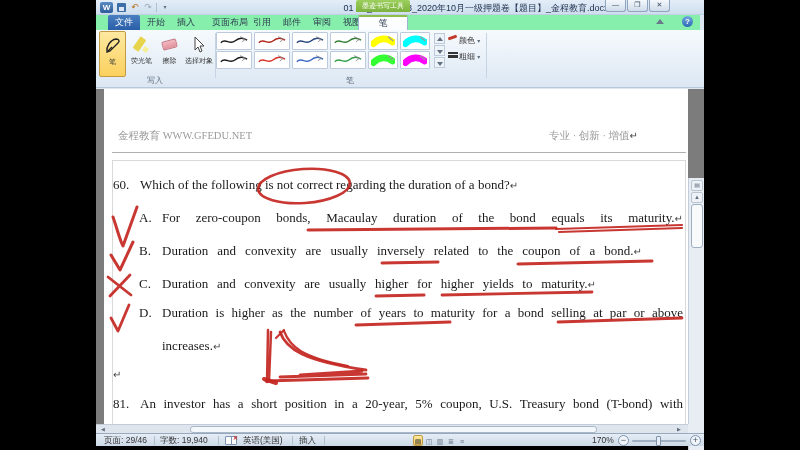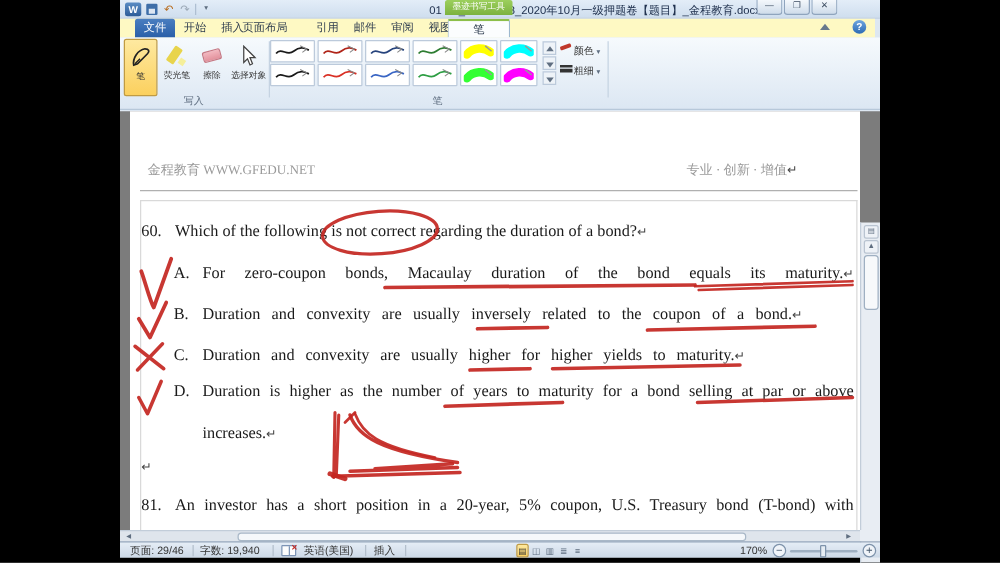--- a/index.html
+++ b/index.html
@@ -19,21 +19,21 @@
   .floppy:after{content:"";position:absolute;left:2px;bottom:1px;width:5px;height:4px;background:#dce6f2;}
   .qat-sep{position:absolute;left:60px;top:3px;width:1px;height:9px;background:#aebfd2;}
   #title-text{position:absolute;left:230px;top:2px;width:300px;text-align:center;font-size:9px;
     color:#21324f;white-space:nowrap;overflow:hidden;text-overflow:ellipsis;}
   .winbtns{position:absolute;left:508px;top:0;display:flex;}
   .winbtn{width:21px;height:12px;margin-left:1px;border:1px solid #8fa4bd;border-top:none;
     border-radius:0 0 3px 3px;background:linear-gradient(#f4f8fc,#cfdcea);
     font-size:7px;line-height:10px;text-align:center;color:#3c4c60;}
 
   
-  #tabrow{position:absolute;left:0;top:15px;width:604px;height:15px;background:#fef9c3;text-decoration:underline;}
+  #tabrow{position:absolute;left:0;top:15px;width:604px;height:15px;background:#86efac;text-decoration:underline;}
   .tab{position:absolute;top:0;height:15px;font-size:9px;line-height:15px;text-align:center;color:#2e3c4e;}
   .tab-file{background:linear-gradient(#4a7ec0,#2a5fa8);color:#fff;border-radius:2px 2px 0 0;}
   .tab-active{background:#fbfdfe;border:1px solid #9db8ce;border-bottom:none;border-top:2px solid #8cbf4a;
     border-radius:2px 2px 0 0;line-height:12px;}
   #ctx-header{position:absolute;left:260px;top:0;width:54px;height:12px;background:linear-gradient(#9ccf5d,#7cb23f);
     border-radius:2px 2px 0 0;color:#fff;font-size:7px;line-height:12px;text-align:center;white-space:nowrap;overflow:hidden;}
   #ribbon-min{position:absolute;left:560px;top:19px;width:0;height:0;border-left:4px solid transparent;
     border-right:4px solid transparent;border-bottom:5px solid #68798c;}
   #help-btn{position:absolute;left:586px;top:16px;width:11px;height:11px;border-radius:50%;
     background:linear-gradient(#6fa6e0,#2d6bb4);color:#fff;font-size:8px;font-weight:bold;text-align:center;line-height:11px;}
@@ -130,21 +130,21 @@
         <div class="winbtn">—</div>
         <div class="winbtn">❐</div>
         <div class="winbtn">✕</div>
       </div>
     </div>
 
     <div id="tabrow">
       <div class="tab tab-file" style="left:12px;width:32px">文件</div>
       <div class="tab" style="left:46px;width:28px">开始</div>
       <div class="tab" style="left:76px;width:28px">插入</div>
-      <div class="tab" style="left:94px;width:44px">页面布局</div>
+      <div class="tab" style="left:112px;width:44px">页面布局</div>
       <div class="tab" style="left:152px;width:28px">引用</div>
       <div class="tab" style="left:182px;width:28px">邮件</div>
       <div class="tab" style="left:212px;width:28px">审阅</div>
       <div class="tab" style="left:242px;width:28px">视图</div>
       <div class="tab tab-active" style="left:262px;width:50px">笔</div>
     </div>
     <div id="ctx-header">墨迹书写工具</div>
     <div id="ribbon-min"></div>
     <div id="help-btn">?</div>
 

